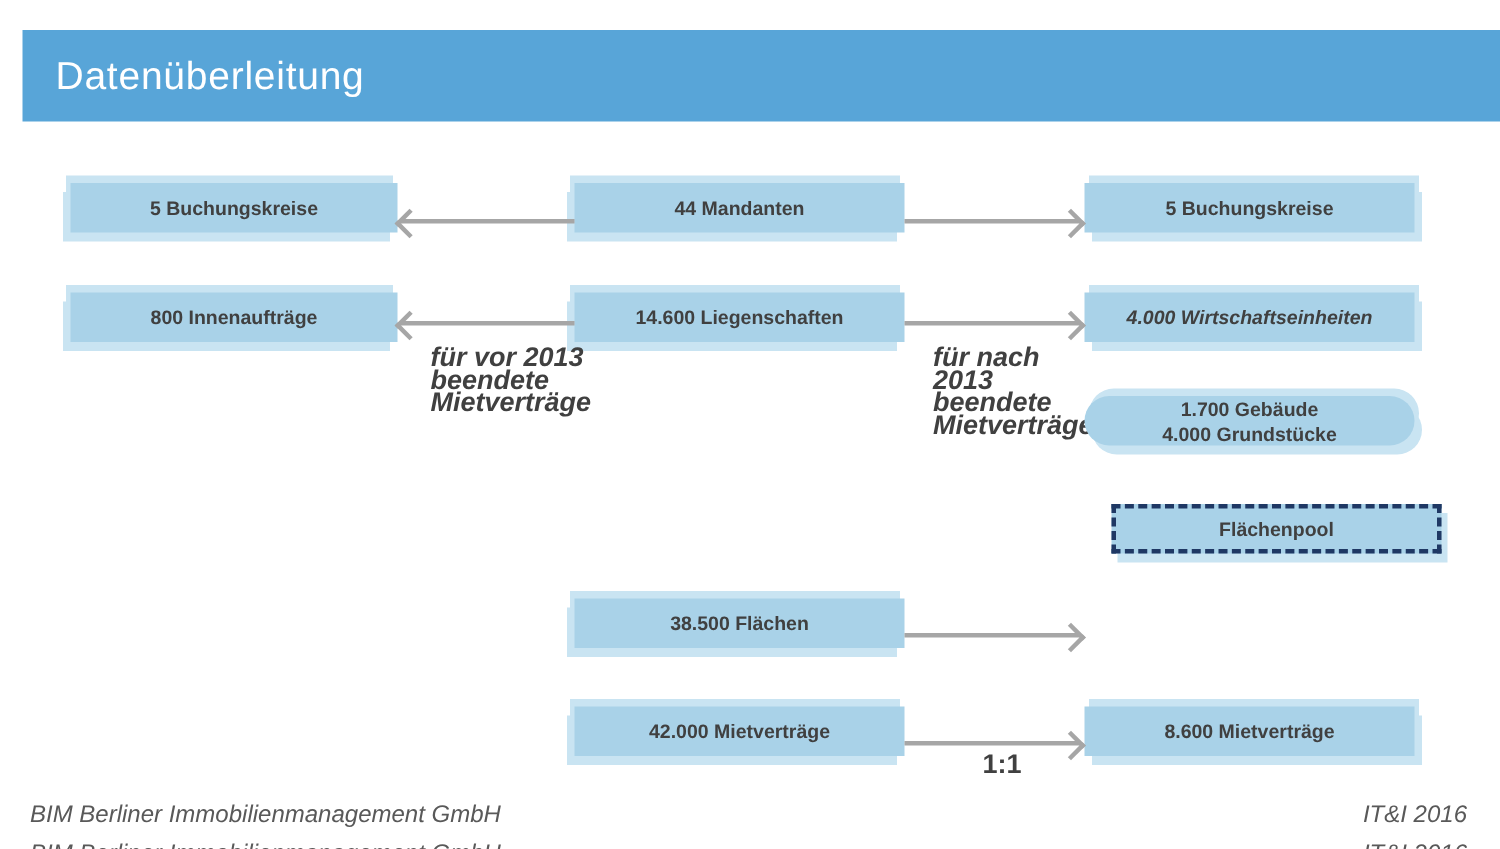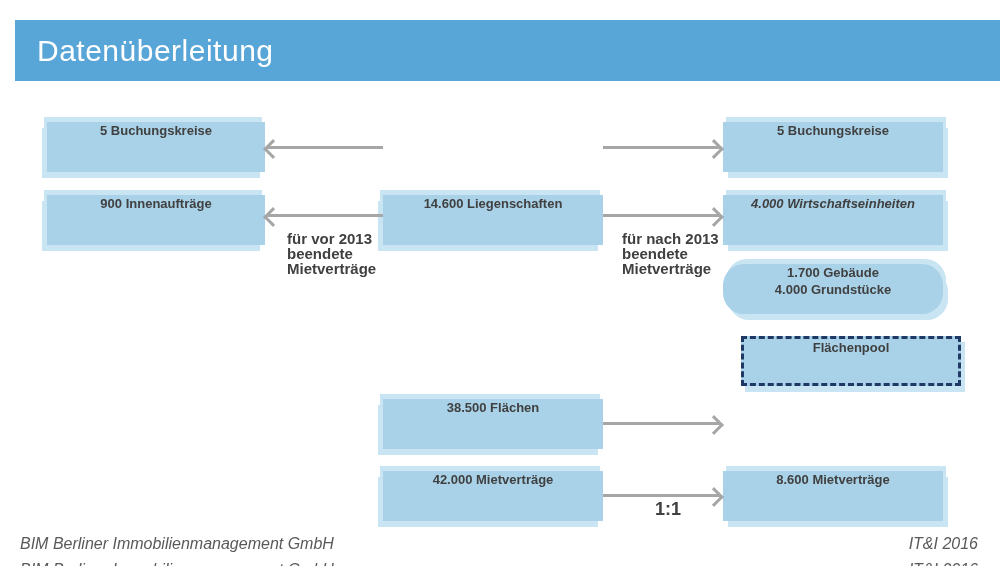--- a/index.html
+++ b/index.html
@@ -17,26 +17,26 @@
   body{font-family:"Liberation Sans",sans-serif;}
   .slide{
     position:relative;width:1000px;height:566px;background:#ffffff;
     overflow:hidden;
   }
   .title-bar{
     position:absolute;left:15px;top:20px;width:985px;height:61px;
     background:var(--header-bg);display:flex;align-items:center;
   }
   .title-bar h1{
-    margin-left:22px;color:#ffffff;font-size:30px;font-weight:300;
+    margin-left:22px;color:#ffffff;font-size:26px;font-weight:300;
     letter-spacing:.5px;
   }
   .box{
-    position:absolute;height:50px;background:var(--box-fill);
-    display:flex;justify-content:center;text-align:center;
+    position:absolute;height:33px;background:var(--box-fill);
+    display:flex;align-items:center;justify-content:center;text-align:center;
     color:var(--box-text);font-size:13px;font-weight:700;line-height:17px;
   }
   .stack-left{box-shadow:-5px 6px 0 var(--box-back),-3px -5px 0 var(--box-back);}
   .stack-right{box-shadow:5px 6px 0 var(--box-back),3px -5px 0 var(--box-back);}
   .multiline{white-space:pre-line;border-radius:21px;}
   .pool{
     border:3px dashed var(--pool-border);
     box-shadow:4px 6px 0 var(--box-back);
   }
   .arrow{
@@ -47,22 +47,22 @@
   }
   .arrow.head-right::after{
     right:-1px;border-top:3px solid var(--arrow);border-right:3px solid var(--arrow);
     transform:rotate(45deg);
   }
   .arrow.head-left::after{
     left:-1px;border-top:3px solid var(--arrow);border-left:3px solid var(--arrow);
     transform:rotate(-45deg);
   }
   .flow-label{
-    position:absolute;color:var(--label-text);font-size:15px;font-weight:700;
-    line-height:15px;white-space:pre-line;
+    position:absolute;color:var(--label-text);font-size:18px;font-weight:700;
+    line-height:15px;white-space:pre-line;font-style:italic;
   }
   .ratio-label{
     position:absolute;color:var(--label-text);font-size:18px;font-weight:700;text-align:center;
   }
   .footer-row{
     position:absolute;left:20px;right:22px;display:flex;
     justify-content:space-between;align-items:flex-end;
     color:var(--footer-text);font-size:16px;font-style:italic;font-weight:400;
   }
   .footer-main{top:535px;}
@@ -73,28 +73,31 @@
 
 <div class="slide">
 
   <div class="title-bar">
     <h1>Datenüberleitung</h1>
   </div>
 
   <div class="box stack-left" style="left:47px;top:122px;width:218px;">
     <span>5 Buchungskreise</span>
   </div>
+  <div class="box stack-left" style="left:383px;top:122px;width:220px;">
+    <span>44 Mandanten</span>
+  </div>
   <div class="box stack-right" style="left:723px;top:122px;width:220px;">
     <span>5 Buchungskreise</span>
   </div>
   <div class="arrow head-left" style="left:267px;top:146px;width:116px;"></div>
   <div class="arrow head-right" style="left:603px;top:146px;width:117px;"></div>
 
   <div class="box stack-left" style="left:47px;top:195px;width:218px;">
-    <span>900 Innenaufträge</span>
+    <span>800 Innenaufträge</span>
   </div>
   <div class="box stack-left" style="left:383px;top:195px;width:220px;">
     <span>14.600 Liegenschaften</span>
   </div>
   <div class="box stack-right" style="left:723px;top:195px;width:220px;font-style:italic;">
     <span>4.000 Wirtschaftseinheiten</span>
   </div>
   <div class="arrow head-left" style="left:267px;top:214px;width:116px;"></div>
   <div class="arrow head-right" style="left:603px;top:214px;width:117px;"></div>
 

